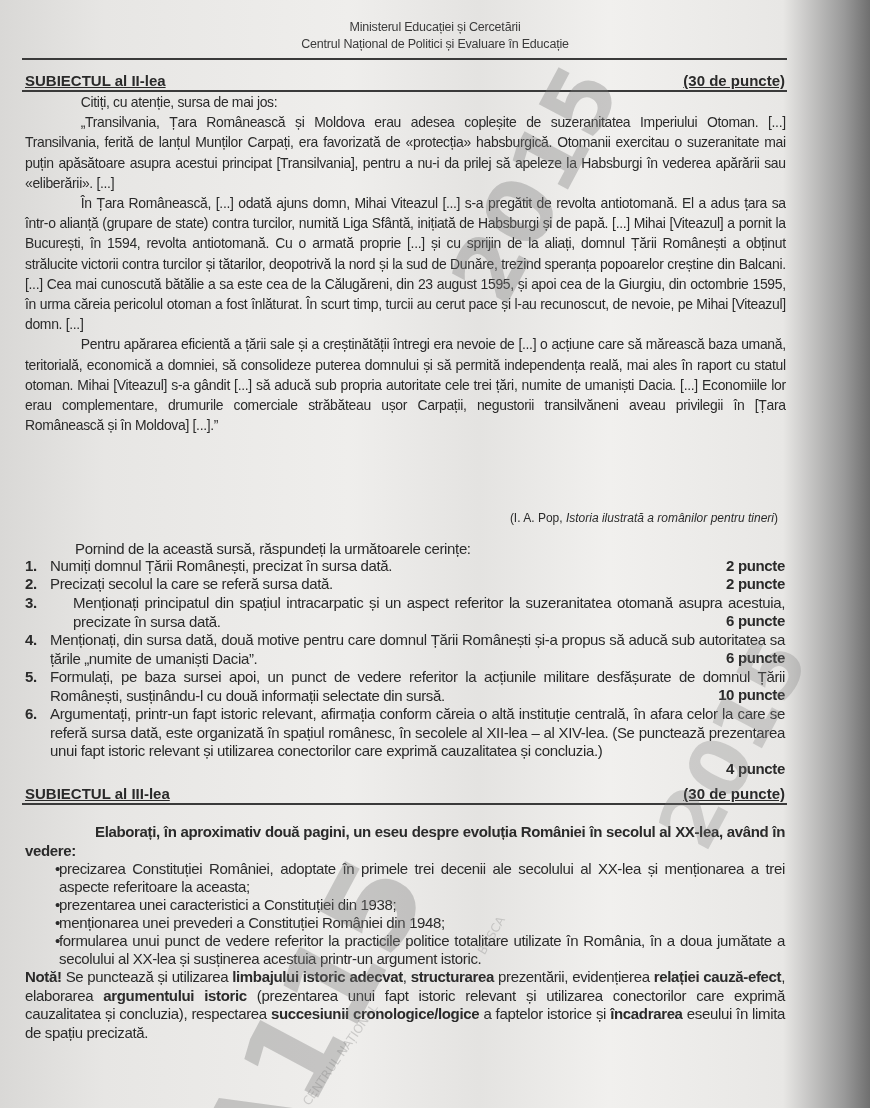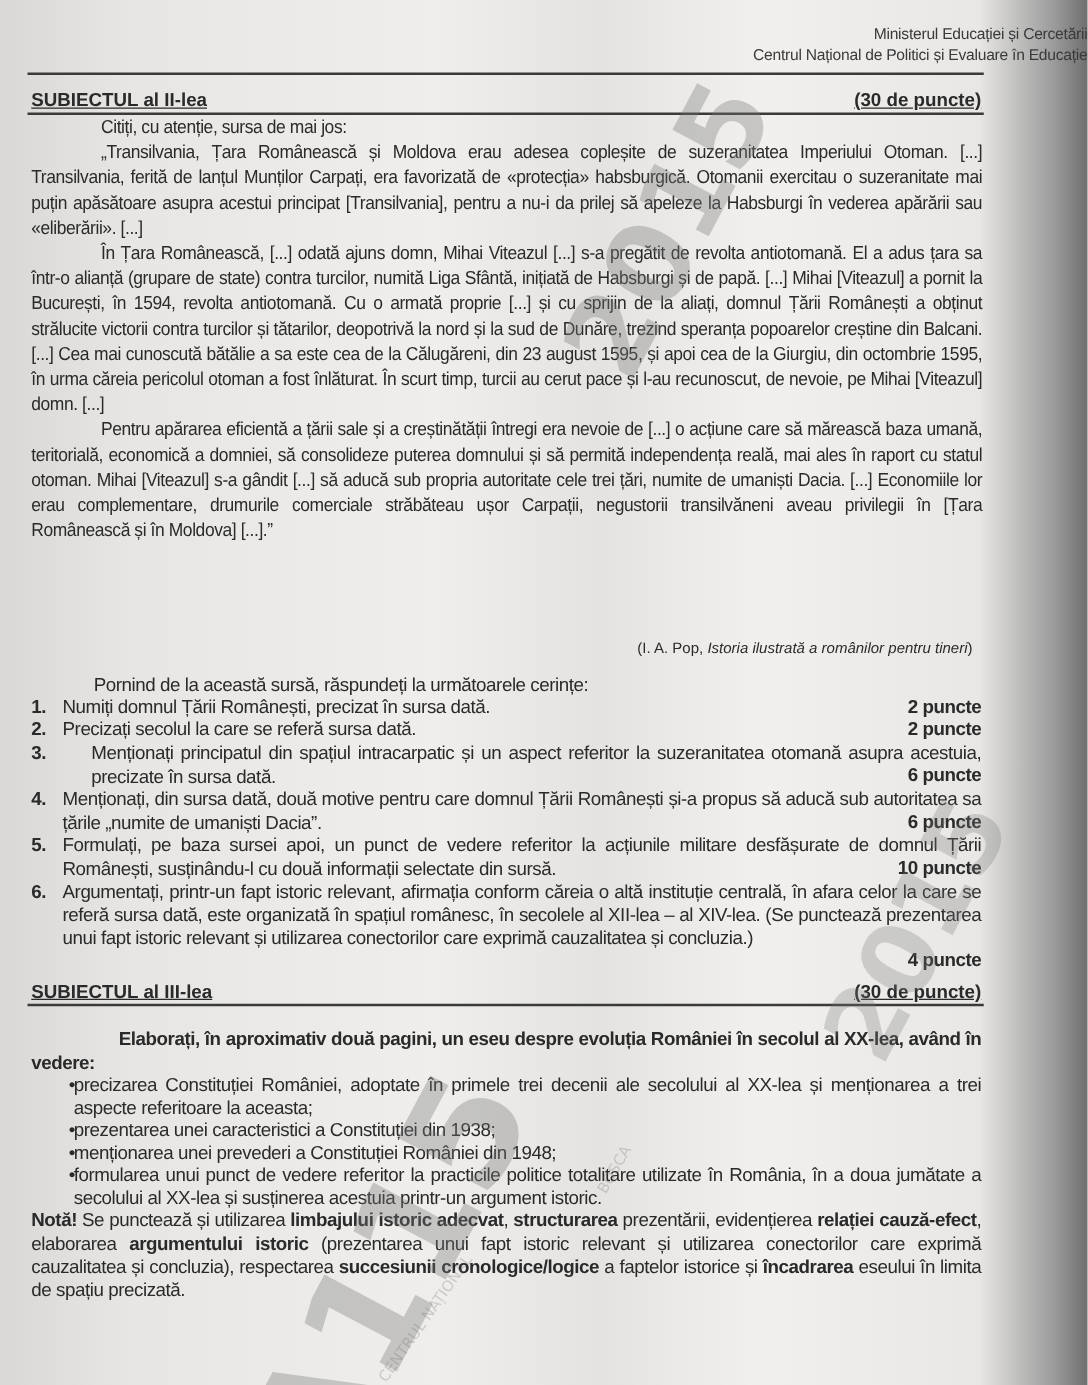--- a/index.html
+++ b/index.html
@@ -3,21 +3,21 @@
 <meta charset="utf-8">
 <style>
   html, body { margin:0; padding:0; }
   body {
     width:870px; height:1108px; overflow:hidden; position:relative;
     background: linear-gradient(90deg, #d9d8d6 0%, #e7e6e4 12%, #efeeec 40%, #e4e3e1 55%, #f1f0ee 70%, #e8e7e5 90%, #9a9a9a 97%, #6f6f6f 100%);
     font-family: "Liberation Sans Narrow", "Liberation Sans", sans-serif;
     color:#2a2a2a;
   }
   .page { position:absolute; left:0; top:0; width:870px; height:1108px; }
-  .hdr { position:absolute; left:0; width:870px; text-align:right; font-size:12.5px; color:#3a3a3a; letter-spacing:-0.2px; }
+  .hdr { position:absolute; left:0; width:870px; text-align:center; font-size:12.5px; color:#3a3a3a; letter-spacing:-0.2px; }
   .hdr.l1 { top:20px; }
   .hdr.l2 { top:37px; }
   .rule { position:absolute; left:22px; width:765px; height:2px; background:#3a3a3a; }
   .sect { position:absolute; left:25px; width:760px; font-size:15px; font-weight:bold; display:flex; justify-content:space-between; }
   .sect span { text-decoration:underline; }
   .txt { position:absolute; left:25px; width:760px; font-size:15px; line-height:20.2px; text-align:justify; letter-spacing:-0.35px; transform:scaleX(0.93); transform-origin:left top; width:818px; }
   .ind { text-indent:60px; }
   .cite { position:absolute; right:92px; top:511px; font-size:12px; font-style:normal; }
   .cite i { font-style:italic; }
   .q { position:absolute; left:25px; width:760px; font-size:15px; line-height:18.6px; letter-spacing:-0.35px; }

